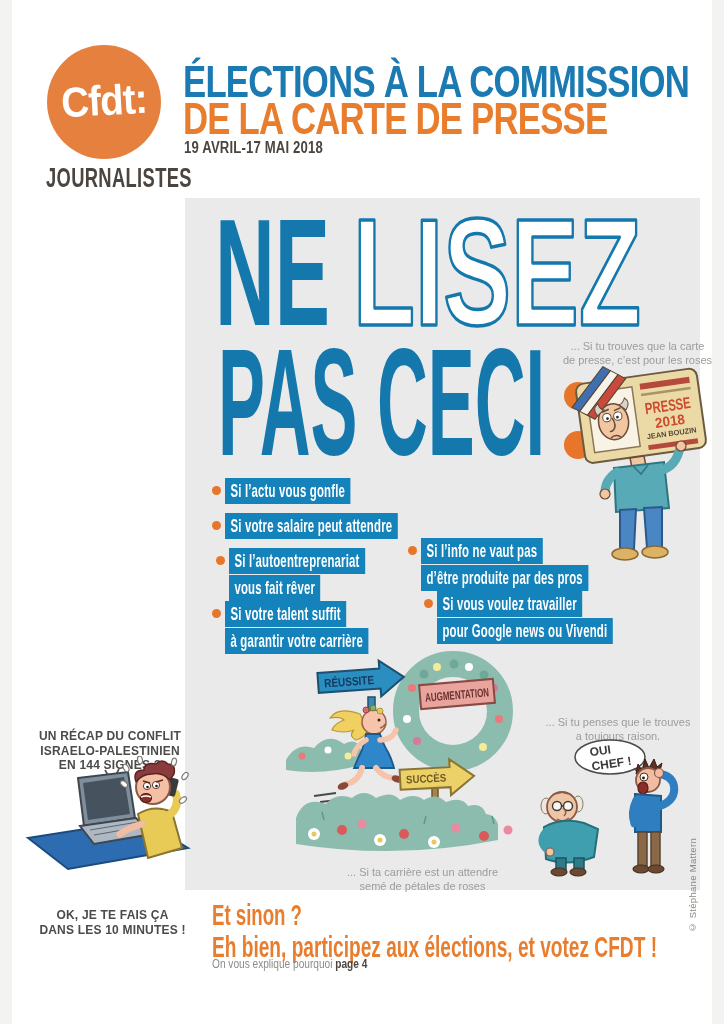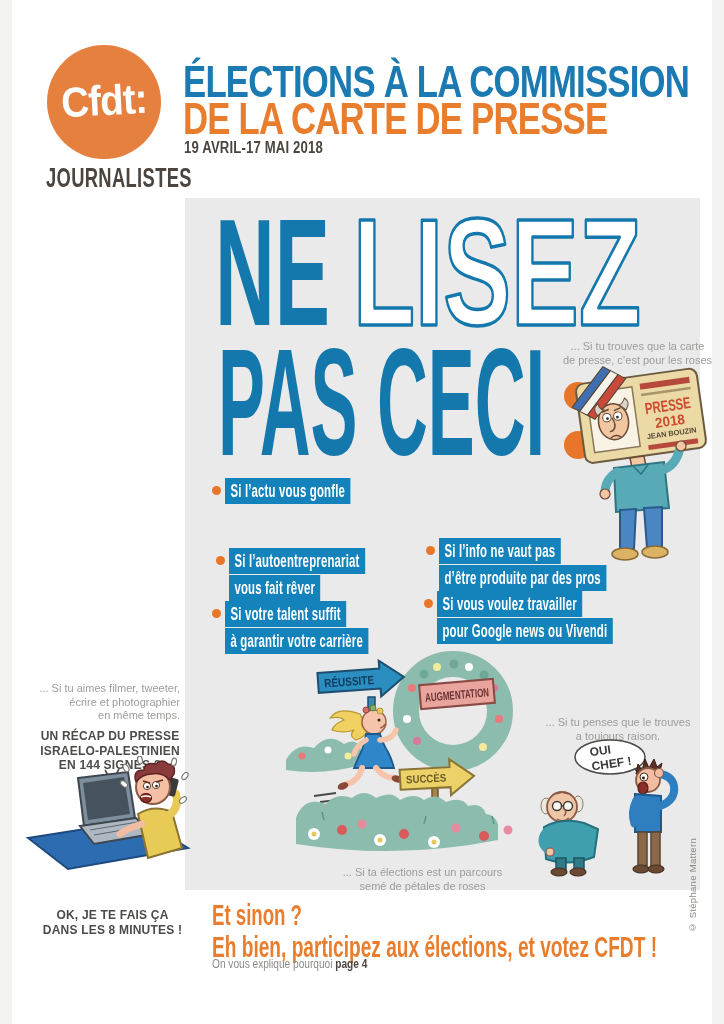--- a/index.html
+++ b/index.html
@@ -66,36 +66,42 @@
     <circle cx="393" cy="198" r="14" fill="#e8762a"></circle>
     <circle cx="393" cy="247" r="14" fill="#e8762a"></circle>
   </svg>
 
   <div class="bullet" style="left:225px;top:478px;">
     <span class="bdot"></span>
     <div class="blines">
         <span class="bline">Si l’actu vous gonfle</span>
       </div>
   </div>
+  <div class="bullet" style="left:225px;top:513px;">
+    <span class="bdot"></span>
+    <div class="blines">
+        <span class="bline">Si votre salaire peut attendre</span>
+      </div>
+  </div>
   <div class="bullet" style="left:229px;top:548px;">
     <span class="bdot"></span>
     <div class="blines">
       <span class="bline">Si l’autoentreprenariat</span>
       <span class="bline">vous fait rêver</span>
     </div>
   </div>
   <div class="bullet" style="left:225px;top:601px;">
     <span class="bdot"></span>
     <div class="blines">
       <span class="bline">Si votre talent suffit</span>
       <span class="bline">à garantir votre carrière</span>
     </div>
   </div>
 
-  <div class="bullet" style="left:439px;top:538px;">
+  <div class="bullet" style="left:421px;top:538px;">
     <span class="bdot"></span>
     <div class="blines">
       <span class="bline">Si l’info ne vaut pas</span>
       <span class="bline">d’être produite par des pros</span>
     </div>
   </div>
   <div class="bullet" style="left:437px;top:591px;">
     <span class="bdot"></span>
     <div class="blines">
       <span class="bline">Si vous voulez travailler</span>
@@ -137,27 +143,22 @@
     <path d="M92,112 q14,-4 18,-22" fill="none" stroke="#58aab6" stroke-width="9" stroke-linecap="round"></path>
     <circle cx="111" cy="88" r="5" fill="#f2c6a0" stroke="#6a4a38" stroke-width="1.2"></circle>
     <path d="M47,114 q-12,8 -12,20" fill="none" stroke="#58aab6" stroke-width="9" stroke-linecap="round"></path>
     <circle cx="35" cy="136" r="5" fill="#f2c6a0" stroke="#6a4a38" stroke-width="1.2"></circle>
     <path d="M50,152 l16,-1 -2,40 -14,0 z" fill="#4a86c4" stroke="#2a5a8c" stroke-width="2"></path>
     <path d="M74,150 l18,-1 0,40 -15,1 z" fill="#4a86c4" stroke="#2a5a8c" stroke-width="2"></path>
     <ellipse cx="55" cy="196" rx="13" ry="6" fill="#dcb264" stroke="#8a6a34" stroke-width="1.5"></ellipse>
     <ellipse cx="85" cy="194" rx="13" ry="6" fill="#dcb264" stroke="#8a6a34" stroke-width="1.5"></ellipse>
   </svg>
 
-  <div class="cap tr" style="left:28px;top:682px;width:152px;">
-    <div>... Si tu aimes filmer, tweeter,</div>
-    <div>écrire et photographier</div>
-    <div>en même temps.</div>
-  </div>
   <div class="capd tc" style="left:30px;top:729px;width:160px;">
-    <div>UN RÉCAP DU PRESSE</div>
+    <div>UN RÉCAP DU CONFLIT</div>
     <div>ISRAELO-PALESTINIEN</div>
     <div>EN 144 SIGNES ?</div>
   </div>
   <svg class="abs" style="left:22px;top:756px;" width="170" height="118" viewBox="0 0 170 118">
     <path d="M83,14 L90,26 L97,13" fill="none" stroke="#4c4c4a" stroke-width="1.6"></path>
     <polygon points="6,82 120,64 166,92 46,113" fill="#2e6cb2" stroke="#1d4a7e" stroke-width="2"></polygon>
     <polygon points="56,22 106,16 113,62 62,70" fill="#7e8e9c" stroke="#3e4650" stroke-width="2"></polygon>
     <polygon points="61,27 102,21 108,58 66,64" fill="#46525e"></polygon>
     <polygon points="58,70 114,62 130,78 72,88" fill="#aeb8c2" stroke="#3e4650" stroke-width="2"></polygon>
     <path d="M68,74 l48,-8 M72,79 l46,-8" stroke="#5a6672" stroke-width="1" fill="none"></path>
@@ -178,21 +179,21 @@
       <ellipse cx="104" cy="12" rx="2.4" ry="4" transform="rotate(-30 104 12)"></ellipse>
       <ellipse cx="118" cy="4" rx="2.4" ry="4" transform="rotate(-10 118 4)"></ellipse>
       <ellipse cx="152" cy="6" rx="2.4" ry="4" transform="rotate(12 152 6)"></ellipse>
       <ellipse cx="163" cy="20" rx="2.4" ry="4" transform="rotate(35 163 20)"></ellipse>
       <ellipse cx="102" cy="28" rx="2.4" ry="4" transform="rotate(-50 102 28)"></ellipse>
       <ellipse cx="161" cy="44" rx="2.4" ry="4" transform="rotate(50 161 44)"></ellipse>
     </g>
   </svg>
   <div class="capd tc" style="left:30px;top:872px;width:165px;margin-top:36px;">
     <div>OK, JE TE FAIS ÇA</div>
-    <div>DANS LES 8 MINUTES !</div>
+    <div>DANS LES 10 MINUTES !</div>
   </div>
 
   <svg class="abs" style="left:284px;top:648px;" width="264" height="218" viewBox="0 0 264 218">
     <circle cx="169" cy="63" r="47" fill="none" stroke="#8cbcae" stroke-width="26"></circle>
     <g>
       <circle cx="128" cy="40" r="4" fill="#e87a7a"></circle>
         <circle cx="153" cy="19" r="4" fill="#f5eb9a"></circle>
       <circle cx="185" cy="19" r="4" fill="#ffffff"></circle>
         <circle cx="210" cy="40" r="4" fill="#d8789a"></circle>
       <circle cx="215" cy="71" r="4" fill="#e87a7a"></circle>
@@ -249,21 +250,21 @@
       <circle cx="58" cy="182" r="5" fill="#d85a5a"></circle>
         <circle cx="120" cy="186" r="5" fill="#d85a5a"></circle>
       <circle cx="200" cy="188" r="5" fill="#d85a5a"></circle>
         <circle cx="78" cy="176" r="4.5" fill="#e88aa0"></circle>
       <circle cx="172" cy="180" r="4.5" fill="#e88aa0"></circle>
         <circle cx="224" cy="182" r="4.5" fill="#e88aa0"></circle>
       <path d="M40,172 l-2,-8 M140,176 l2,-8 M210,176 l-2,-8" stroke="#5e9a88" stroke-width="1.5"></path>
     </g>
   </svg>
   <div class="cap tc" style="left:330px;top:866px;width:185px;">
-    <div>... Si ta élections est un parcours</div>
+    <div>... Si ta carrière est un attendre</div>
     <div>semé de pétales de roses</div>
   </div>
 
   <div class="cap tc" style="left:543px;top:716px;width:150px;">
     <div>... Si tu penses que le trouves</div>
     <div>a toujours raison.</div>
   </div>
   <svg class="abs" style="left:532px;top:732px;" width="154" height="146" viewBox="0 0 154 146">
     <ellipse cx="78" cy="25" rx="35" ry="17" fill="#ffffff" stroke="#4a4a48" stroke-width="1.5"></ellipse>
     <path d="M103,37 l10,12 -3,-13 z" fill="#ffffff" stroke="#4a4a48" stroke-width="1.5"></path>

